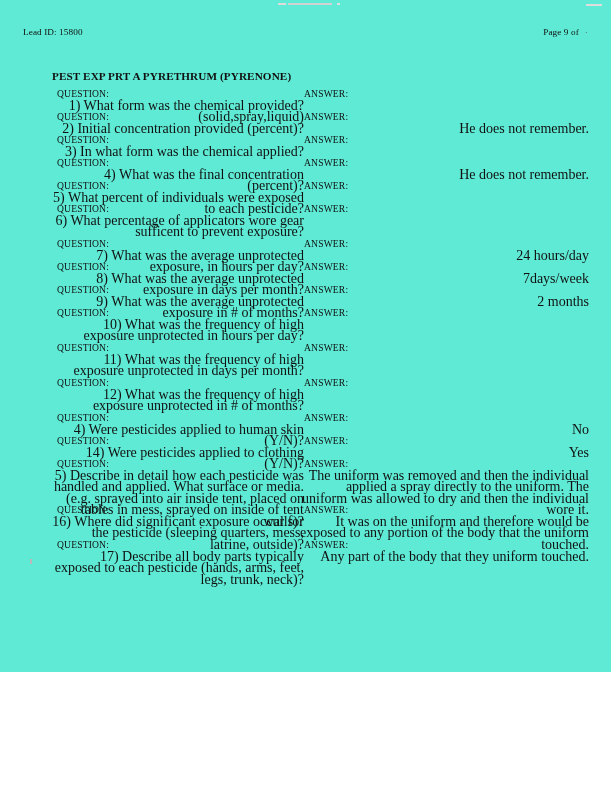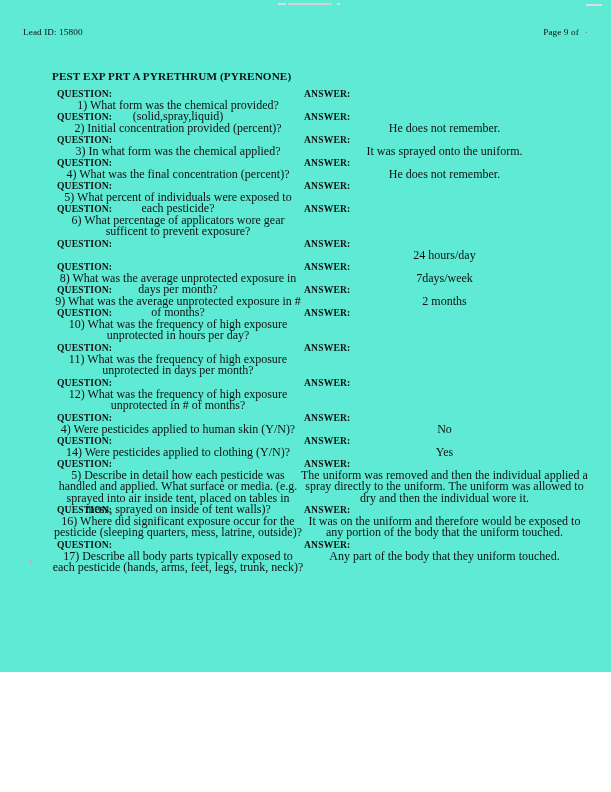--- a/index.html
+++ b/index.html
@@ -125,30 +125,30 @@
     width: 252px;
   }
   .col-a {
     position: absolute;
     left: 299px;
     width: 290px;
   }
 
   .hdr-label {
     font-size: 9.6px;
-    font-weight: bold;
+    font-weight: normal;
     letter-spacing: 0.15px;
     line-height: 11.6px;
     padding-left: 5px;
   }
   .body-text {
-    font-size: 12px;
+    font-size: 14px;
     line-height: 11.6px;
     letter-spacing: 0px;
-    text-align: center;
+    text-align: right;
   }
   .col-a .body-text {
     padding-left: 1px;
   }
 </style>
 </head>
 <body>
 
 <div class="page">
 
@@ -188,21 +188,20 @@
           <div class="body-text">He does not remember.</div>
         </div>
       </div>
       <div class="qa-row" style="height: 23px;">
         <div class="col-q">
           <div class="hdr-label">QUESTION:</div>
           <div class="body-text">3) In what form was the chemical applied?</div>
         </div>
         <div class="col-a">
           <div class="hdr-label">ANSWER:</div>
-          <div class="body-text">It was sprayed onto the uniform.</div>
         </div>
       </div>
       <div class="qa-row" style="height: 23px;">
         <div class="col-q">
           <div class="hdr-label">QUESTION:</div>
           <div class="body-text">4) What was the final concentration (percent)?</div>
         </div>
         <div class="col-a">
           <div class="hdr-label">ANSWER:</div>
           <div class="body-text">He does not remember.</div>
@@ -222,20 +221,21 @@
           <div class="hdr-label">QUESTION:</div>
           <div class="body-text">6) What percentage of applicators wore gear sufficent to prevent exposure?</div>
         </div>
         <div class="col-a">
           <div class="hdr-label">ANSWER:</div>
         </div>
       </div>
       <div class="qa-row" style="height: 23px;">
         <div class="col-q">
           <div class="hdr-label">QUESTION:</div>
+          <div class="body-text">7) What was the average unprotected exposure, in hours per day?</div>
         </div>
         <div class="col-a">
           <div class="hdr-label">ANSWER:</div>
           <div class="body-text">24 hours/day</div>
         </div>
       </div>
       <div class="qa-row" style="height: 23px;">
         <div class="col-q">
           <div class="hdr-label">QUESTION:</div>
           <div class="body-text">8) What was the average unprotected exposure in days per month?</div>

